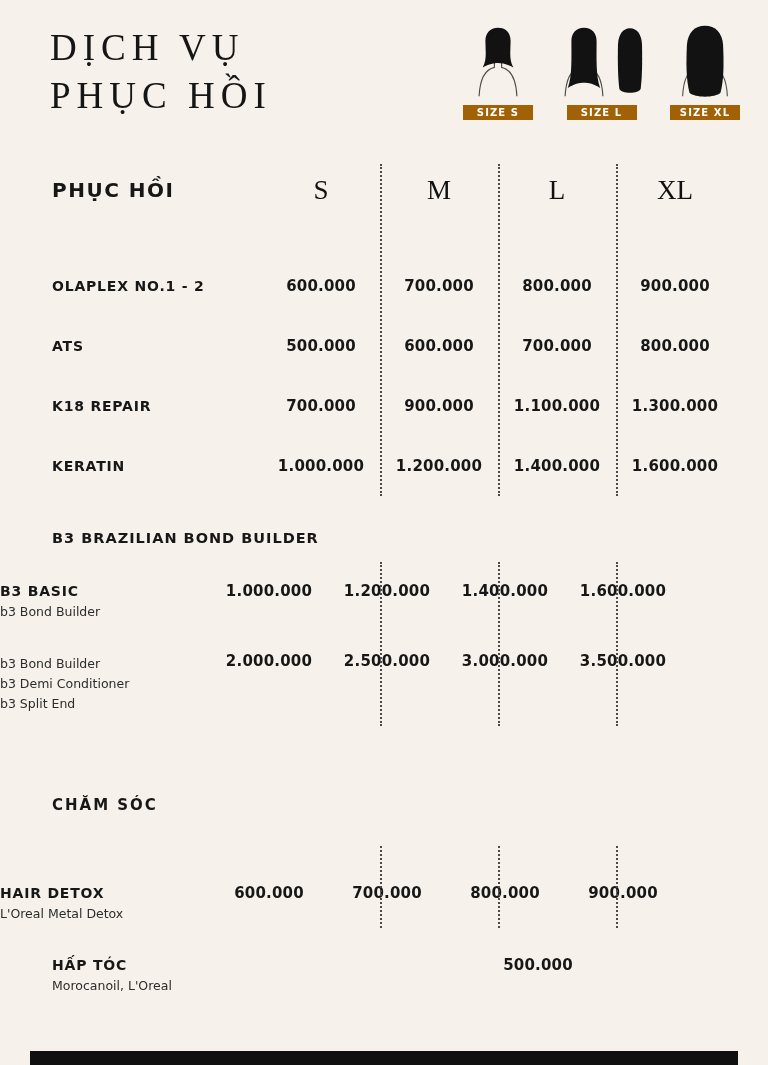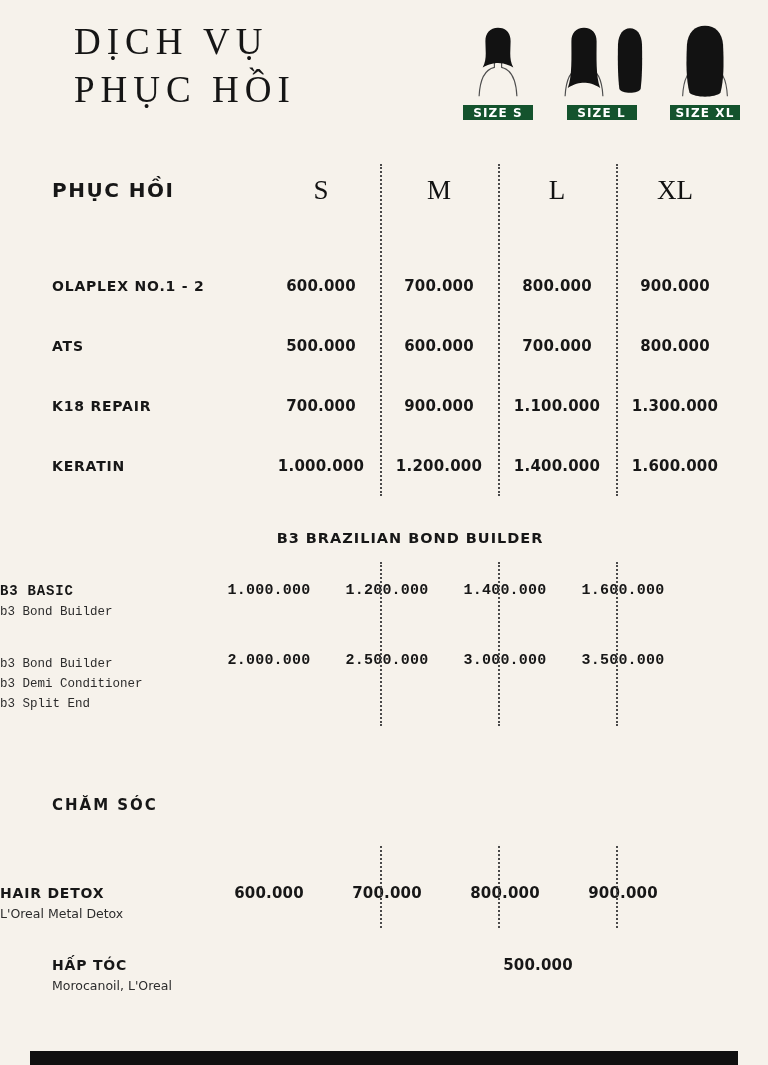--- a/index.html
+++ b/index.html
@@ -4,31 +4,31 @@
 <style>
   * { margin:0; padding:0; box-sizing:border-box; }
   html,body { background:#e9e5dd; }
   .sheet {
     position:relative; width:768px; height:1065px; margin:0 auto;
     background:#f6f2eb; color:#171717; overflow:hidden;
     font-family:"DejaVu Sans","Liberation Sans",sans-serif;
   }
 
   
-  .top { display:flex; justify-content:space-between; align-items:flex-start; padding:18px 28px 0 50px;margin-left:24px; }
+  .top { display:flex; justify-content:space-between; align-items:flex-end; padding:18px 28px 0 50px; }
   .brand-title {
     font-family:"Liberation Serif","DejaVu Serif",serif;
     font-weight:400; font-size:37px; line-height:1.3; letter-spacing:6px; color:#151515;
   }
   .size-guide { display:flex; align-items:flex-end; gap:24px; padding-top:6px; }
   .size-item { display:flex; flex-direction:column; align-items:center; gap:7px; }
   .fig-pair { display:flex; align-items:flex-end; gap:3px; }
   .size-badge {
-    min-width:70px; height:15px; background:#14532d; color:#ffffff;
-    font-size:12px; font-weight:bold; letter-spacing:1.1px;
+    min-width:70px; height:15px; background:#a16207; color:#ffffff;
+    font-size:10px; font-weight:bold; letter-spacing:1.1px;
     display:flex; align-items:center; justify-content:center; padding:0 1px; white-space:nowrap;
   }
 
   
   .grid-row { display:grid; grid-template-columns:210px 118px 118px 118px 118px; padding-left:52px; }
   .price-table { position:relative; }
   .vline { position:absolute; top:0; bottom:0; width:0; border-left:2px dotted #4a4a4a; }
   .v1 { left:380px; } .v2 { left:498px; } .v3 { left:616px; }
 
   .header-row { height:52px; align-items:center; }
@@ -36,22 +36,22 @@
   .col-letter { font-family:"Liberation Serif","DejaVu Serif",serif; font-size:27px; text-align:center; color:#111; }
 
   .rows-spacer { height:40px; }
   .data-row { height:60px; align-items:center; }
   .item-name { font-weight:bold; font-size:14px; letter-spacing:0.8px; line-height:18px; }
   .item-sub { font-size:12.5px; color:#2c2c2c; margin-top:4px; line-height:16px; }
   .price { font-weight:bold; font-size:15px; text-align:center; letter-spacing:0.2px; line-height:18px; }
 
   .sec-restoration { margin-top:44px; }
 
-  .b3-heading { padding-left:52px; margin-top:34px; font-weight:bold; font-size:14.5px; letter-spacing:1px;text-align:center; }
-  .sec-b3 { margin-top:16px;font-family:Liberation Mono, monospace; }
+  .b3-heading { padding-left:52px; margin-top:34px; font-weight:bold; font-size:14.5px; letter-spacing:1px; }
+  .sec-b3 { margin-top:16px; }
   .row-b3-basic { padding:20px 0 18px; align-items:start; }
   .row-b3-deluxe { padding:14px 0 14px; align-items:start; }
 
   .care-heading { padding-left:52px; margin-top:70px; font-weight:bold; font-size:15px; letter-spacing:2px; }
   .sec-care { margin-top:32px; }
   .row-hair-detox { padding:38px 0 6px; align-items:start; }
   .row-hap-toc { margin-top:28px; align-items:start;gap:16px; }
   .span-all { grid-column:2 / 6; }
 
   .bottom-bar { position:absolute; left:30px; right:30px; bottom:0; height:14px; background:#101010; }

